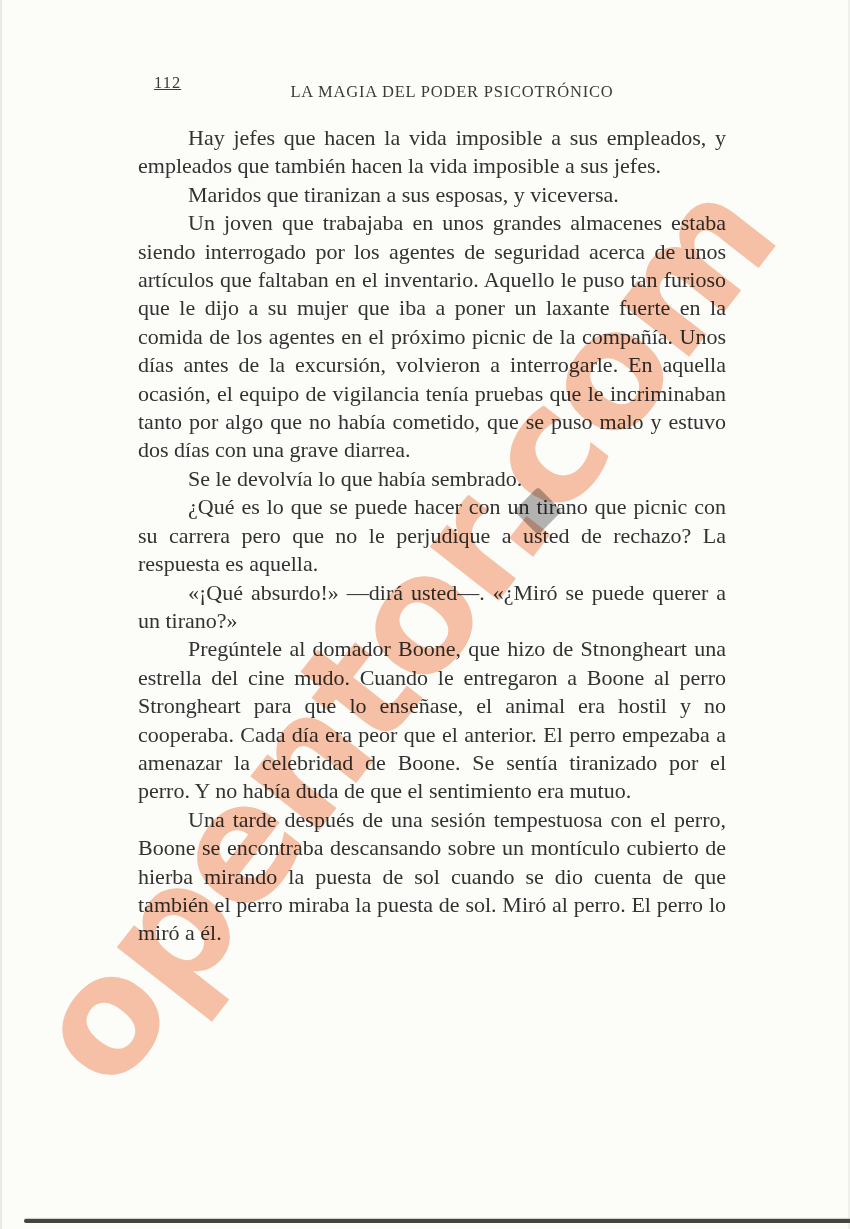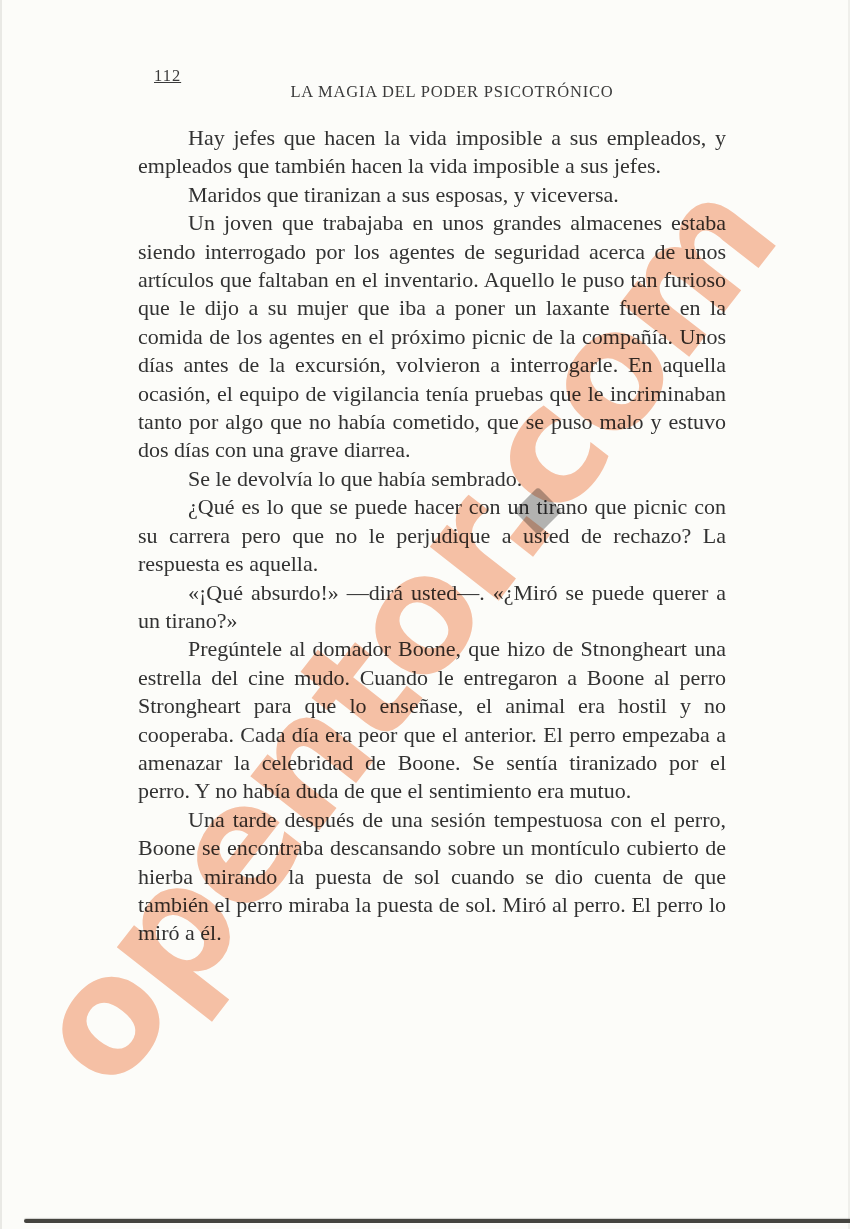--- a/index.html
+++ b/index.html
@@ -6,21 +6,21 @@
   .sheet {
     position:relative; width:850px; height:1229px;
     background:#fcfcf9; overflow:hidden;
     font-family:"Liberation Serif", serif; color:#323232;
   }
   .edge-left  { position:absolute; left:0; top:0; width:2px; height:100%; background:#e9e9e5; }
   .edge-right { position:absolute; right:0; top:0; width:2px; height:100%; background:#efefeb; }
 
   .pagehead { position:absolute; top:62px; left:138px; width:588px; height:24px;
               font-size:16.5px; color:#3a3a3a; }
-  .pagenum  { position:absolute; left:16px; top:4px; letter-spacing:1px;text-decoration:underline; }
+  .pagenum  { position:absolute; left:16px; top:11px; letter-spacing:1px;text-decoration:underline; }
   .runtitle { display:block; text-align:center; margin-left:40px; letter-spacing:0.8px; white-space:nowrap;margin-top:20px; }
 
   .bodytext {
     position:absolute; top:124px; left:138px; width:588px;
     font-size:22px; line-height:28.4px; text-align:justify;
     z-index:1;
   }
   .para { margin:0; text-indent:50px; }
   .it   { }
 

